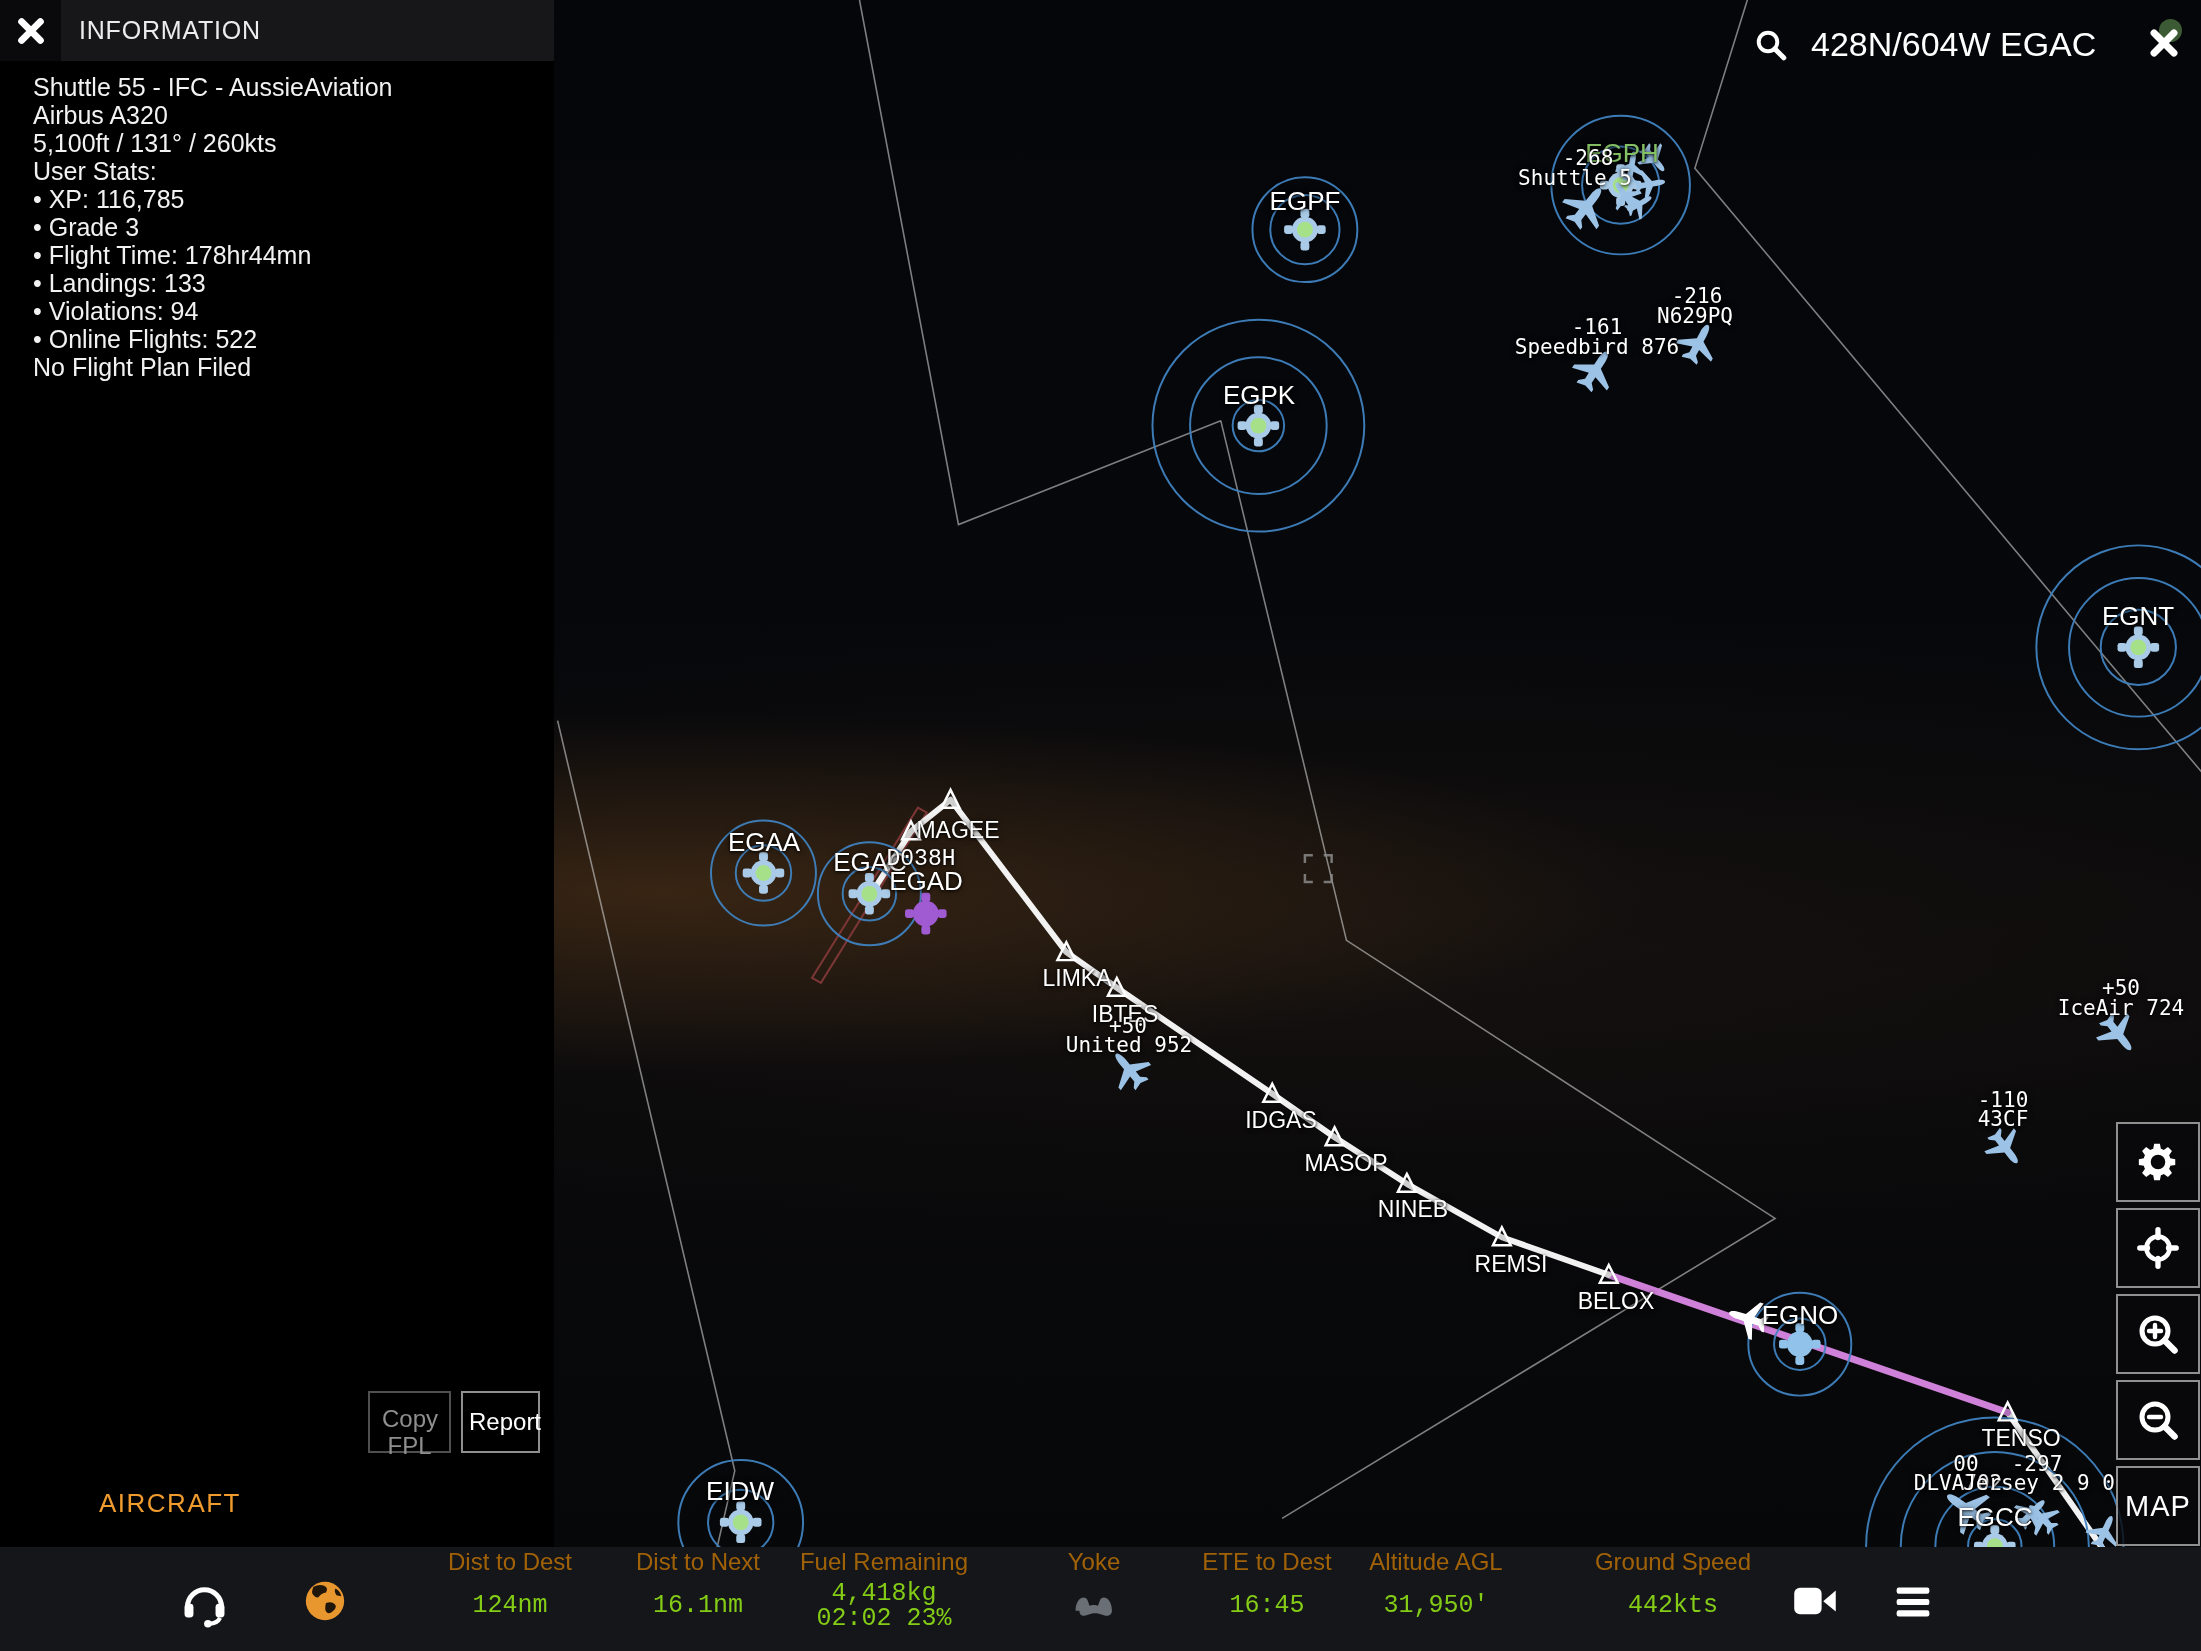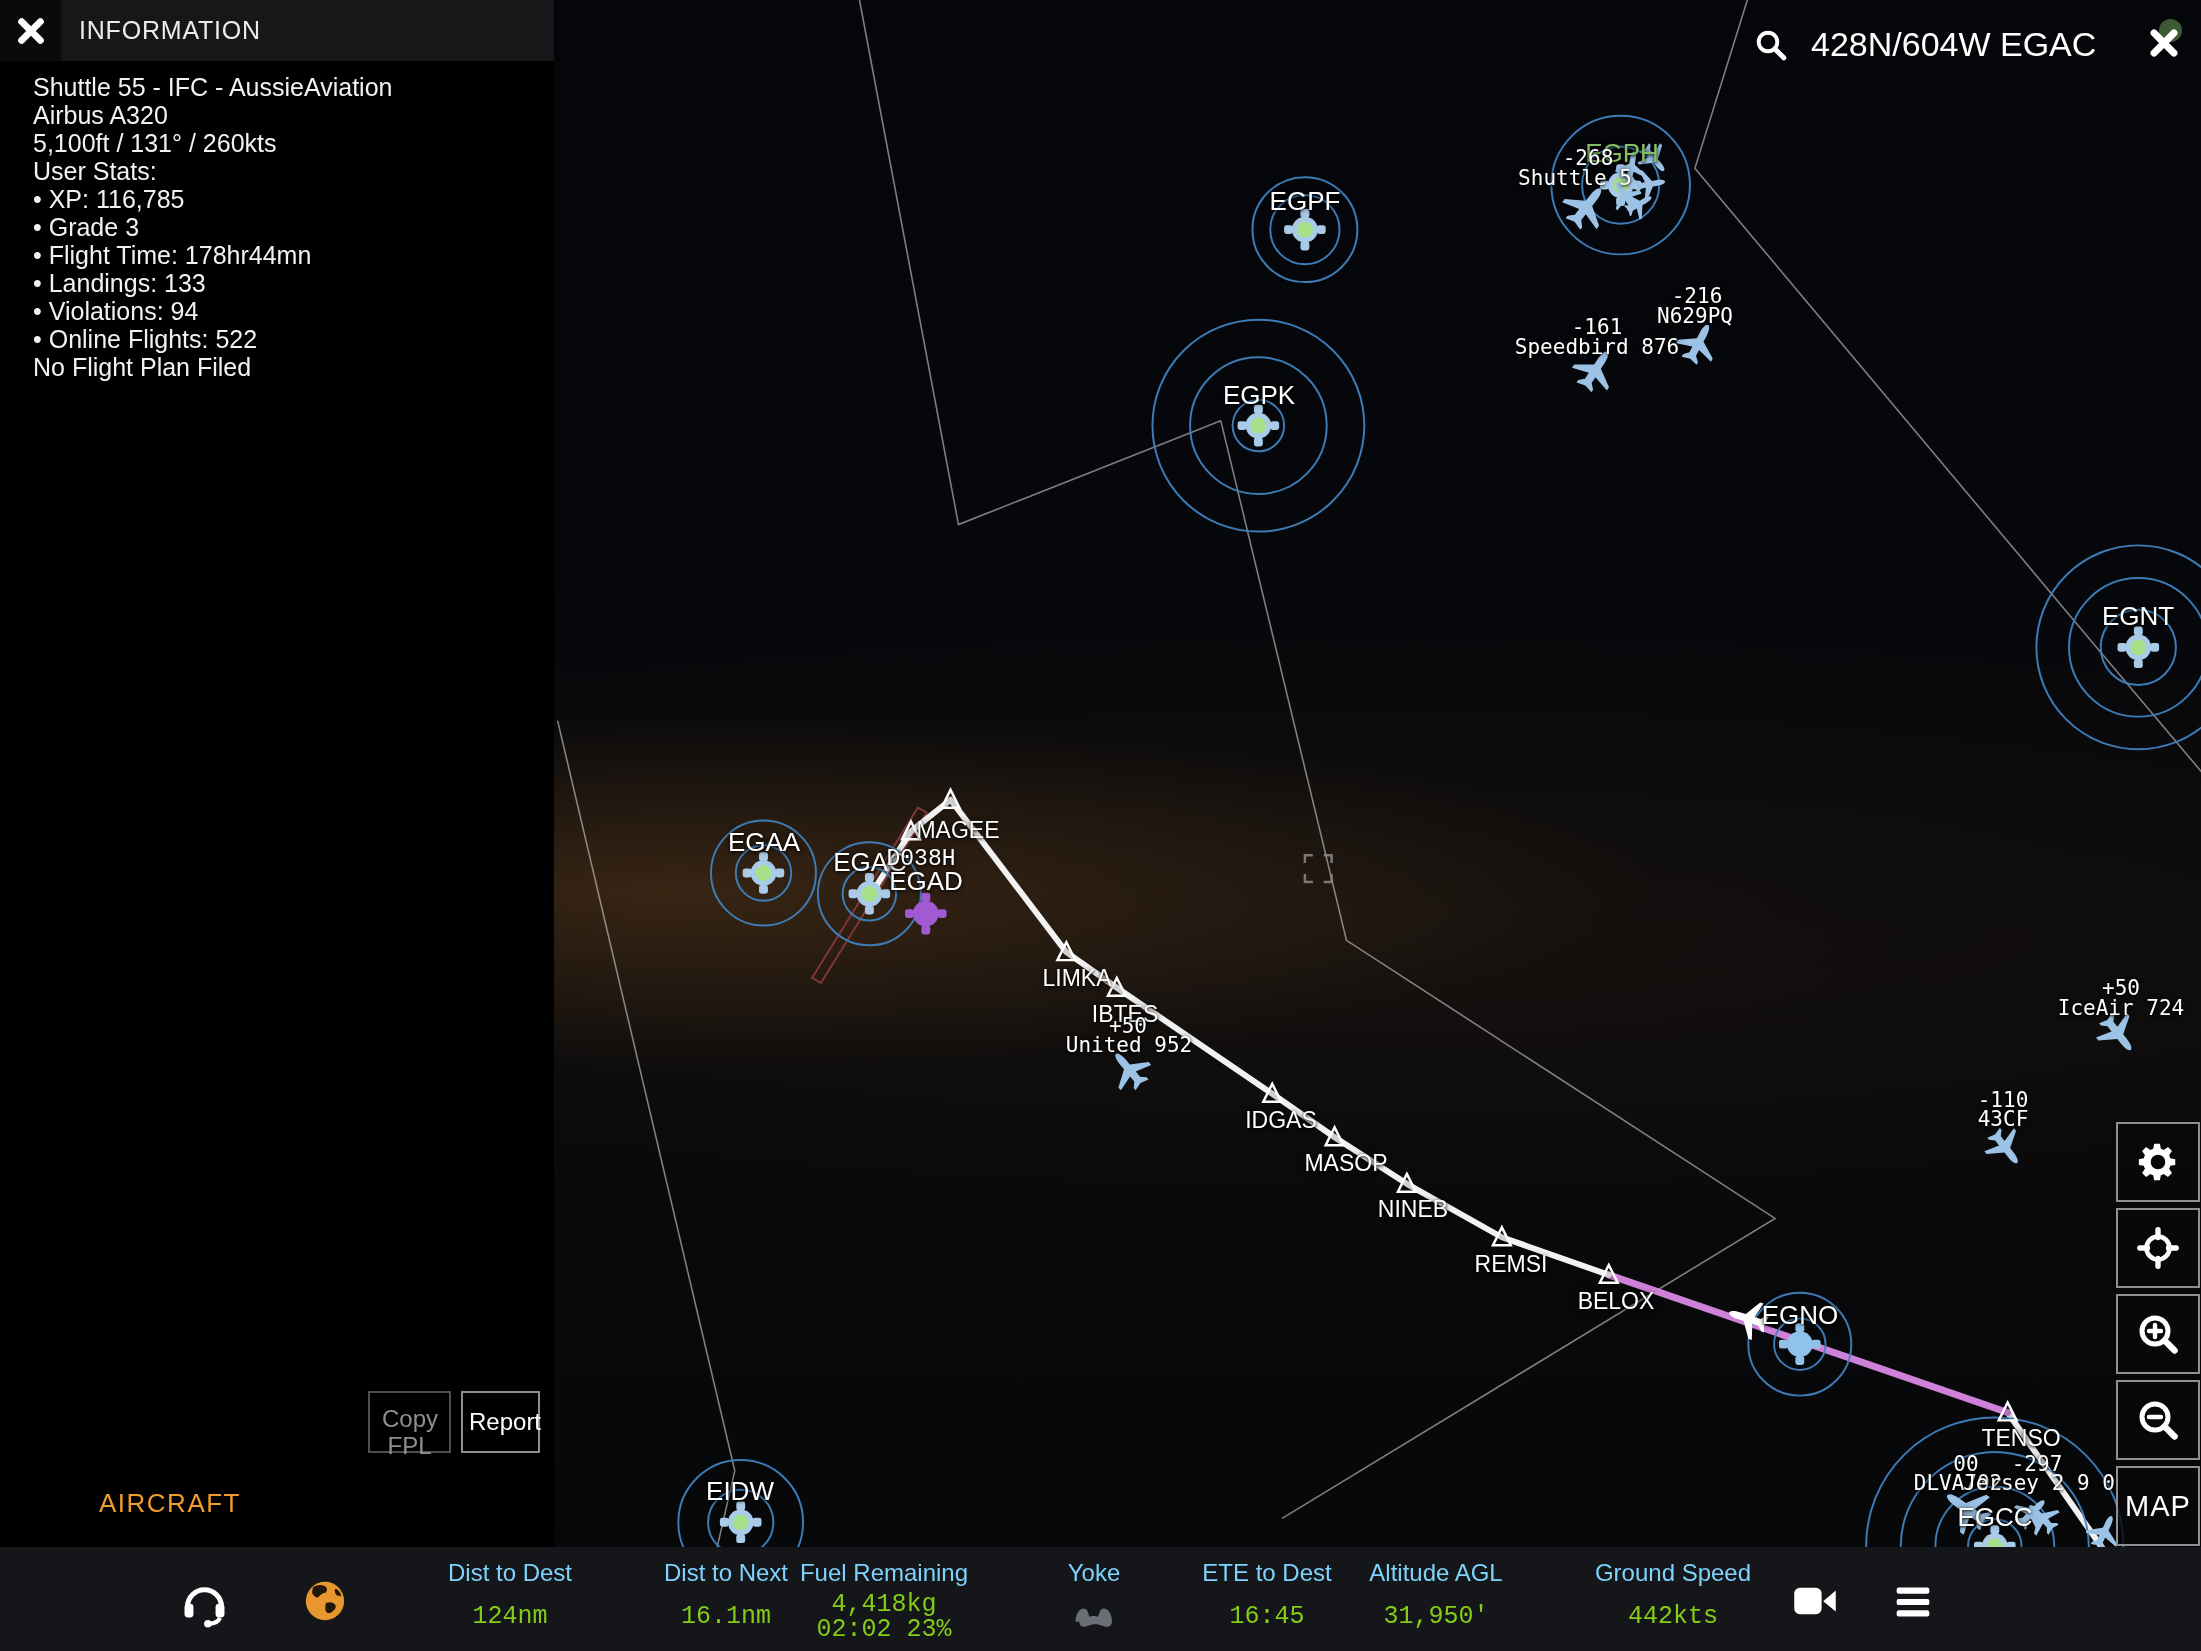--- a/index.html
+++ b/index.html
@@ -56,21 +56,21 @@
   .mbtn{position:absolute;left:2116px;width:84px;height:80px;box-sizing:border-box;
         background:rgba(8,9,11,.82);border:2.5px solid #909090;display:flex;
         align-items:center;justify-content:center;color:#fff;cursor:pointer;
         font-family:"Liberation Sans",sans-serif;}
   #btn-settings{top:1122px;} #btn-center{top:1208px;} #btn-zoomin{top:1294px;}
   #btn-zoomout{top:1380px;} #btn-map{top:1466px;font-size:29px;letter-spacing:1px;}
 
   
   #bbar{position:absolute;left:0;top:1547px;width:2202px;height:104px;background:#14161a;}
   .stat{position:absolute;transform:translateX(-50%);text-align:center;}
-  .slabel{font-size:24px;color:#7dd3fc;margin-top:12px;}
+  .slabel{font-size:24px;color:#a16207;margin-top:1px;}
   .sval{font-family:Liberation Mono, monospace;font-size:25px;color:#84cc16;margin-top:15px;}
   .sval.two{margin-top:5px;line-height:25px;}
   .bicon{position:absolute;background:transparent;border:none;padding:0;cursor:pointer;}
 </style>
 </head>
 <body>
 
 <div id="map">
   <svg id="map-svg" width="2202" height="1651" viewBox="0 0 2224 1668">
       <polyline points="868,0 968,530 1233,425" class="fir"></polyline>
@@ -335,21 +335,21 @@
       <path d="M6 4.5q3-1.5 5.5-.5t1 3.5q-2.5.5-3.5 2t-3-.5q-1.5-1.5 0-4.5z" fill="#20160a"></path>
       <path d="M12.5 13q3-1 4.5.5t-.5 3.5q-2 2-3.5 1t-.5-5z" fill="#20160a"></path>
       <path d="M17.5 5.5q2.5 1.5 3 4l-2.5-.5q-1.5-2-.5-3.5z" fill="#20160a"></path>
     </svg>
   </button>
 
   <div class="stat" style="left:510px;">
     <div class="slabel">Dist to Dest</div>
     <div class="sval">124nm</div>
   </div>
-  <div class="stat" style="left:726px;text-align:center;">
+  <div class="stat" style="left:698px;text-align:center;">
     <div class="slabel">Dist to Next</div>
     <div class="sval">16.1nm</div>
   </div>
   <div class="stat" style="left:884px;">
     <div class="slabel">Fuel Remaining</div>
     <div class="sval two">
       <div>4,418kg</div>
       <div>02:02 23%</div>
     </div>
   </div>

